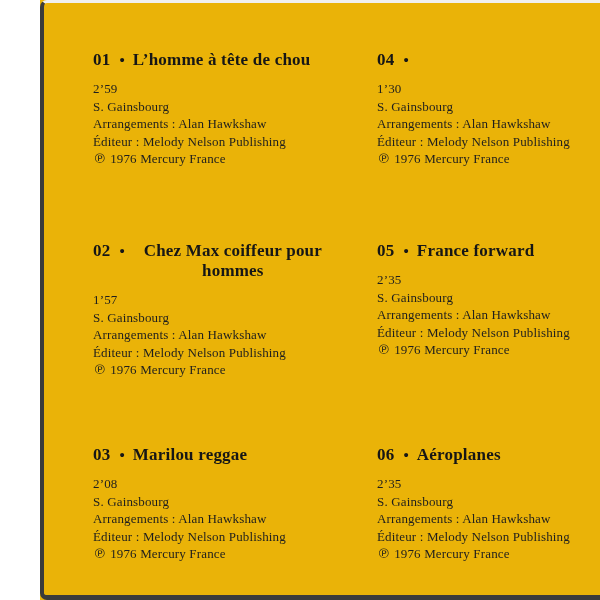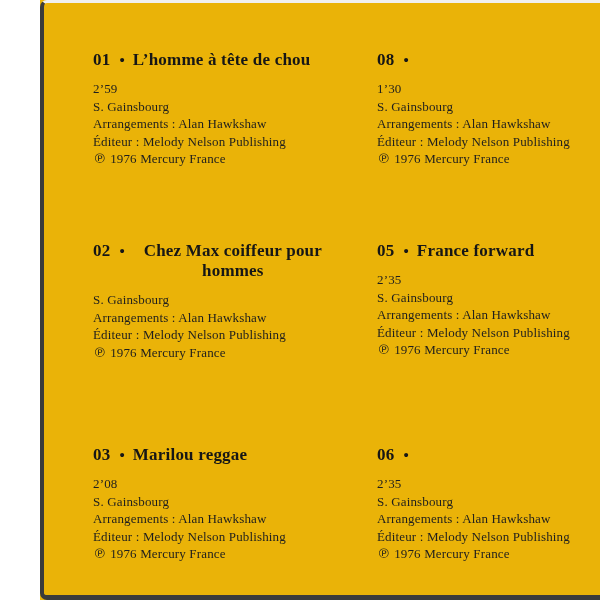--- a/index.html
+++ b/index.html
@@ -71,36 +71,37 @@
       </h2>
       <p class="line duration">2’59</p>
       <p class="line composer">S. Gainsbourg</p>
       <p class="line arrangement">Arrangements : Alan Hawkshaw</p>
       <p class="line publisher">Éditeur : Melody Nelson Publishing</p>
       <p class="line phono"><span class="psym">℗</span><span>1976 Mercury France</span></p>
     </section>
 
     <section class="track">
       <h2 class="title">
-        <span class="num">08</span>
+        <span class="num">04</span>
         <span class="bullet">•</span>
       </h2>
       <p class="line duration">1’30</p>
       <p class="line composer">S. Gainsbourg</p>
       <p class="line arrangement">Arrangements : Alan Hawkshaw</p>
       <p class="line publisher">Éditeur : Melody Nelson Publishing</p>
       <p class="line phono"><span class="psym">℗</span><span>1976 Mercury France</span></p>
     </section>
 
     <section class="track">
       <h2 class="title">
         <span class="num">02</span>
         <span class="bullet">•</span>
         <span class="name">Chez Max coiffeur pour hommes</span>
       </h2>
+      <p class="line duration">1’57</p>
       <p class="line composer">S. Gainsbourg</p>
       <p class="line arrangement">Arrangements : Alan Hawkshaw</p>
       <p class="line publisher">Éditeur : Melody Nelson Publishing</p>
       <p class="line phono"><span class="psym">℗</span><span>1976 Mercury France</span></p>
     </section>
 
     <section class="track">
       <h2 class="title">
         <span class="num">05</span>
         <span class="bullet">•</span>
@@ -123,20 +124,21 @@
       <p class="line composer">S. Gainsbourg</p>
       <p class="line arrangement">Arrangements : Alan Hawkshaw</p>
       <p class="line publisher">Éditeur : Melody Nelson Publishing</p>
       <p class="line phono"><span class="psym">℗</span><span>1976 Mercury France</span></p>
     </section>
 
     <section class="track">
       <h2 class="title">
         <span class="num">06</span>
         <span class="bullet">•</span>
+        <span class="name">Aéroplanes</span>
       </h2>
       <p class="line duration">2’35</p>
       <p class="line composer">S. Gainsbourg</p>
       <p class="line arrangement">Arrangements : Alan Hawkshaw</p>
       <p class="line publisher">Éditeur : Melody Nelson Publishing</p>
       <p class="line phono"><span class="psym">℗</span><span>1976 Mercury France</span></p>
     </section>
 
   </div>
   <div class="scan-edge"></div>

